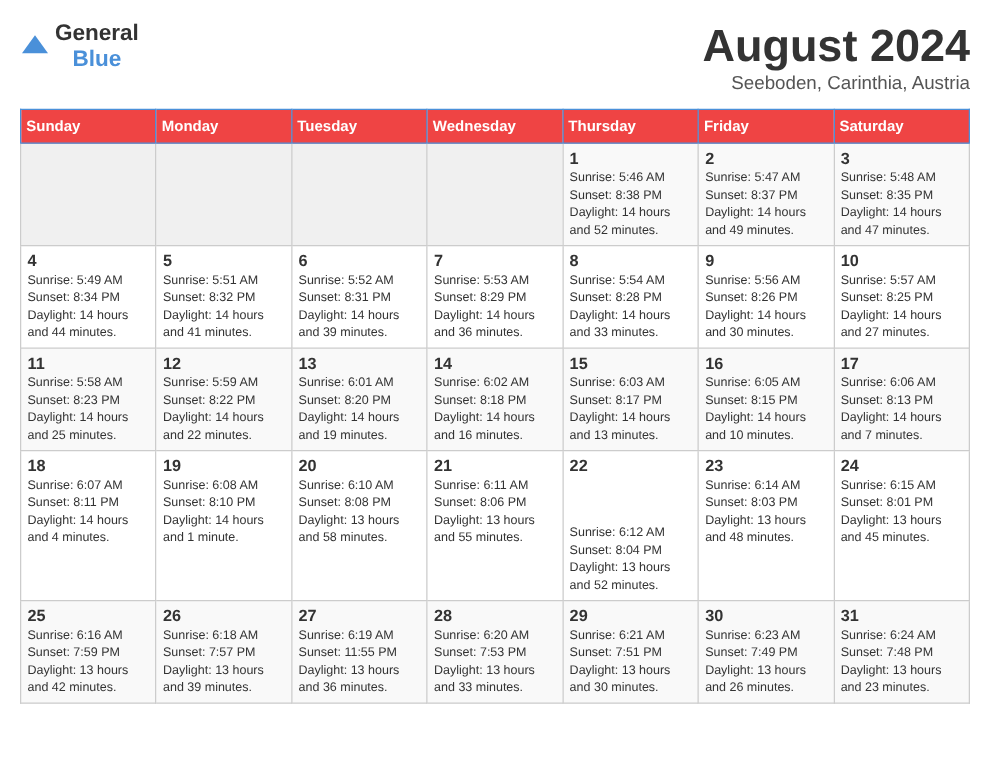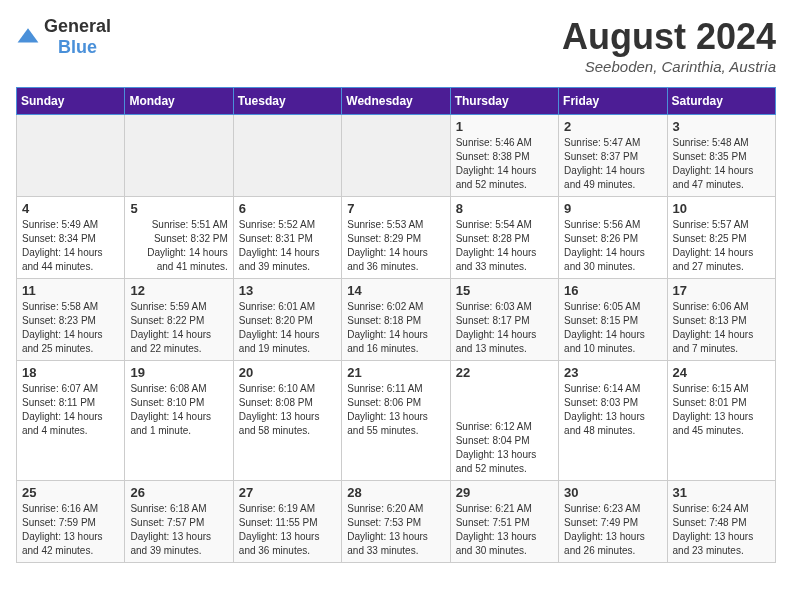--- a/index.html
+++ b/index.html
@@ -40,29 +40,28 @@
       text-align: right;
     }
     .month-year {
       font-size: 36px;
       font-weight: bold;
       color: #333;
     }
     .location {
       font-size: 15px;
       color: #555;
-      font-style: italic;
     }
     table {
       width: 100%;
       border-collapse: collapse;
       font-size: 11px;
     }
     thead tr th {
-      background: #4c1d95;
+      background: #ef4444;
       color: #fff;
       padding: 6px 4px;
       text-align: left;
       font-size: 12px;
       font-weight: bold;
       border: 1px solid #4a90d9;
     }
     tbody tr td {
       border: 1px solid #ccc;
       vertical-align: top;
@@ -155,21 +154,21 @@
       <tr>
         <td>
           <span class="day-num">4</span>
           <div class="day-info" style="white-space: pre-line;">Sunrise: 5:49 AM
 Sunset: 8:34 PM
 Daylight: 14 hours
 and 44 minutes.</div>
         </td>
         <td>
           <span class="day-num">5</span>
-          <div class="day-info" style="white-space: pre-line; text-align: right;">Sunrise: 5:51 AM
+          <div class="day-info" style="white-space: pre-line;">Sunrise: 5:51 AM
 Sunset: 8:32 PM
 Daylight: 14 hours
 and 41 minutes.</div>
         </td>
         <td>
           <span class="day-num">6</span>
           <div class="day-info" style="white-space: pre-line;">Sunrise: 5:52 AM
 Sunset: 8:31 PM
 Daylight: 14 hours
 and 39 minutes.</div>

